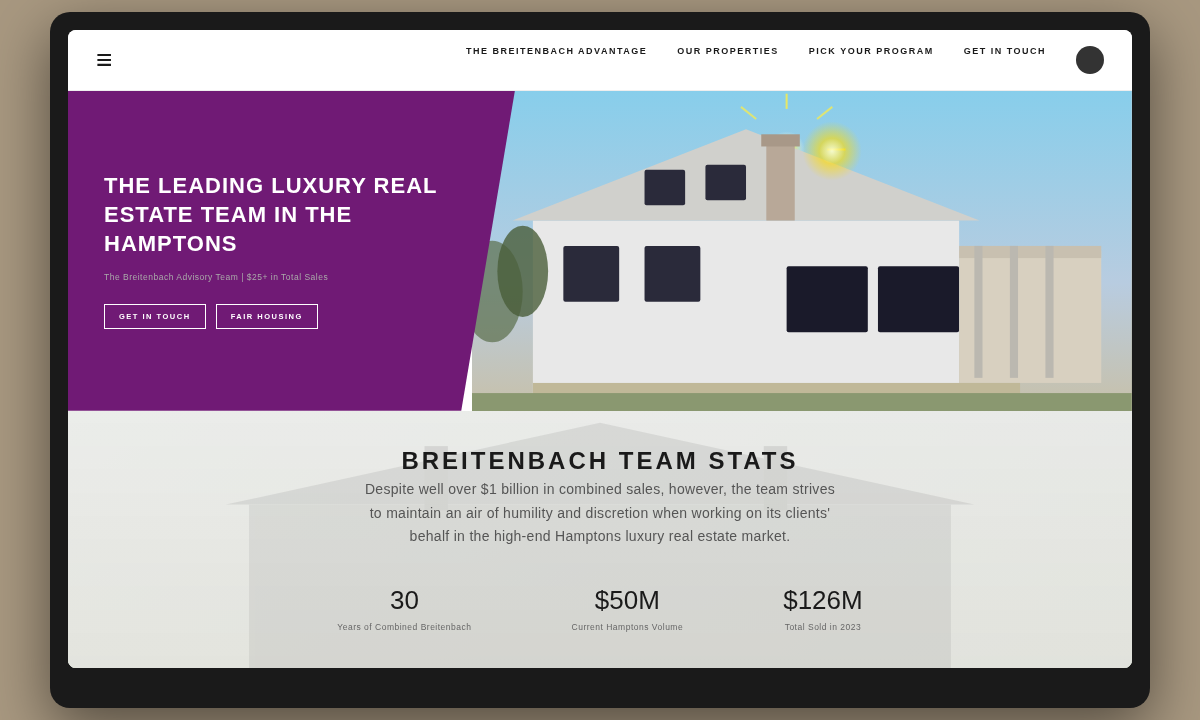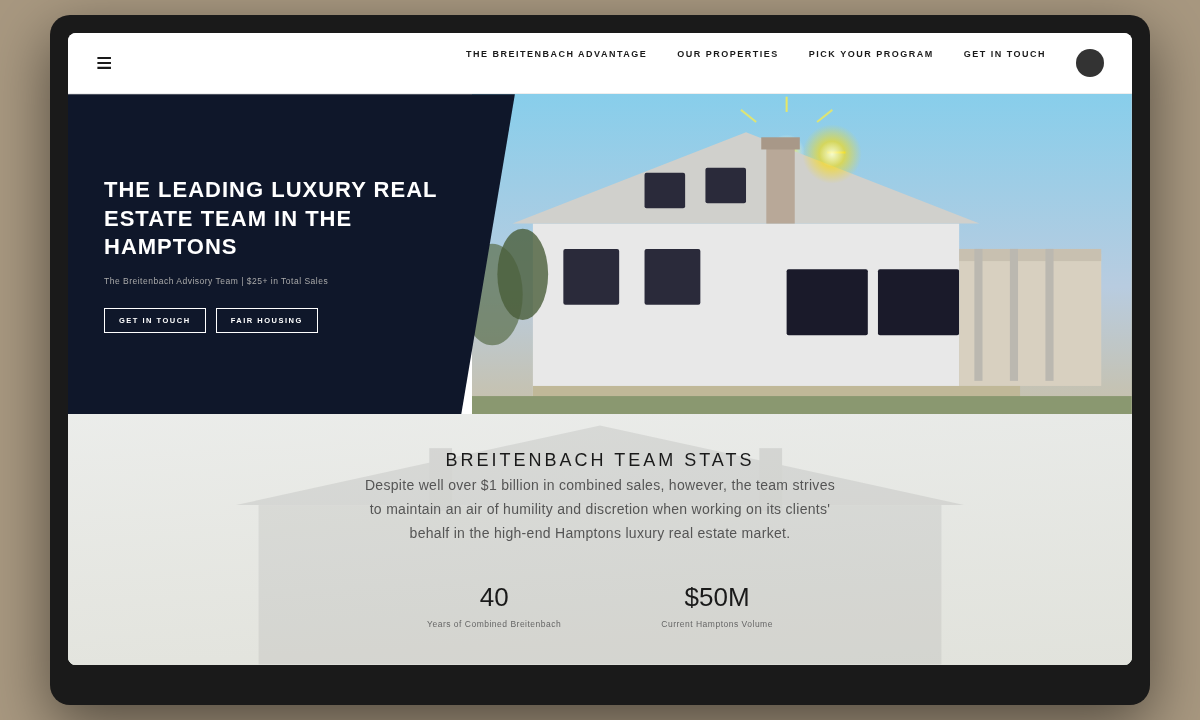--- a/index.html
+++ b/index.html
@@ -68,21 +68,21 @@
     }
 
     
     .hero {
       display: flex;
       height: 320px;
       position: relative;
     }
 
     .hero-left {
-      background: #0f172a;
+      background: #701a75;
       width: 42%;
       padding: 59px 36px;
       display: flex;
       flex-direction: column;
       justify-content: center;
       clip-path: polygon(0 0, 100% 0, 88% 100%, 0 100%);
       position: relative;
       z-index: 2;
     }
 
@@ -165,22 +165,22 @@
     }
 
     .stats-content {
       position: relative;
       z-index: 2;
       padding: 36px 60px;
       text-align: center;
     }
 
     .stats-title {
-      font-size: 18px;
-      font-weight: 400;
+      font-size: 24px;
+      font-weight: 700;
       letter-spacing: 3px;
       text-transform: uppercase;
       color: #1a1a1a;
       margin-bottom: 3px;
     }
 
     .stats-description {
       font-size: 14px;
       color: #555;
       max-width: 480px;
@@ -310,25 +310,29 @@
           <polygon points="180,80 500,10 820,80" fill="#777"></polygon>
           <rect x="350" y="30" width="20" height="55" fill="#666"></rect>
           <rect x="640" y="30" width="20" height="55" fill="#666"></rect>
         </svg>
       </div>
       <div class="stats-content">
         <h2 class="stats-title">BREITENBACH TEAM STATS</h2>
         <p class="stats-description">Despite well over $1 billion in combined sales, however, the team strives to maintain an air of humility and discretion when working on its clients' behalf in the high-end Hamptons luxury real estate market.</p>
         <div class="stats-numbers">
           <div class="stat-item">
-            <div class="stat-number">40</div>
+            <div class="stat-number">30</div>
             <div class="stat-label">Years of Combined Breitenbach</div>
           </div>
           <div class="stat-item">
             <div class="stat-number">$50M</div>
             <div class="stat-label">Current Hamptons Volume</div>
           </div>
+          <div class="stat-item">
+            <div class="stat-number">$126M</div>
+            <div class="stat-label">Total Sold in 2023</div>
+          </div>
         </div>
       </div>
     </div>
 
   </div>
 </div>
 
 </body></html>

